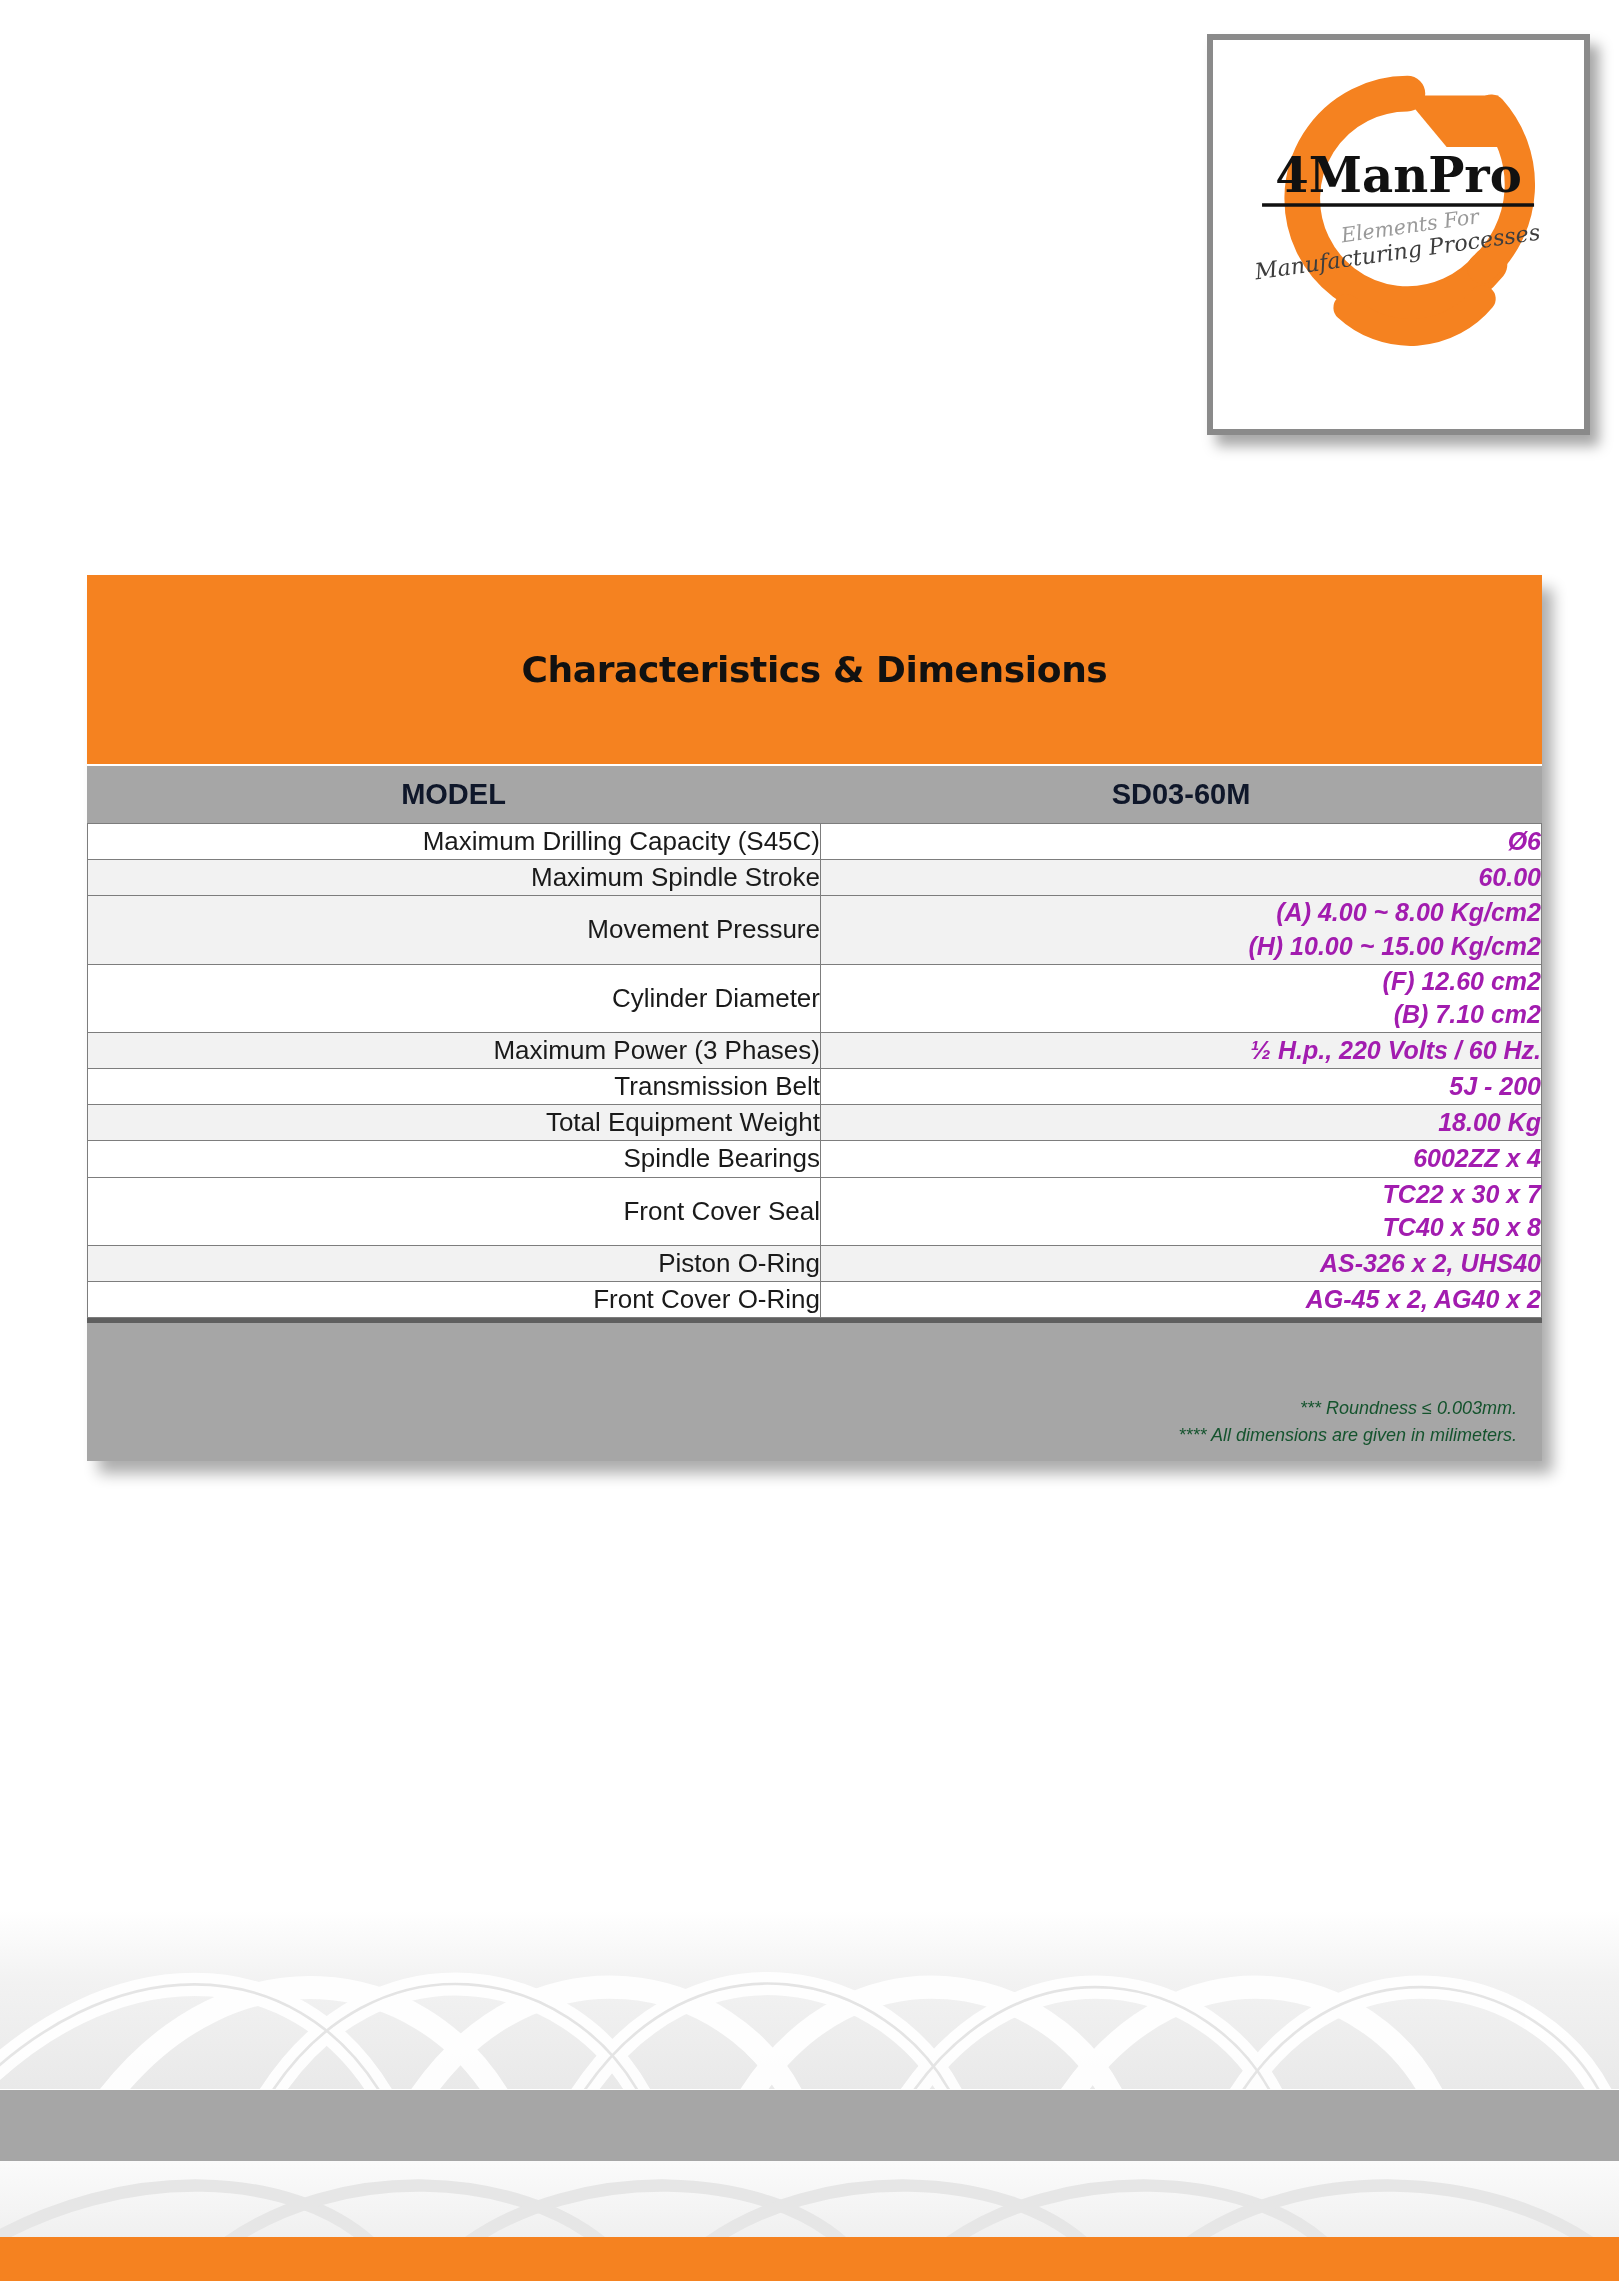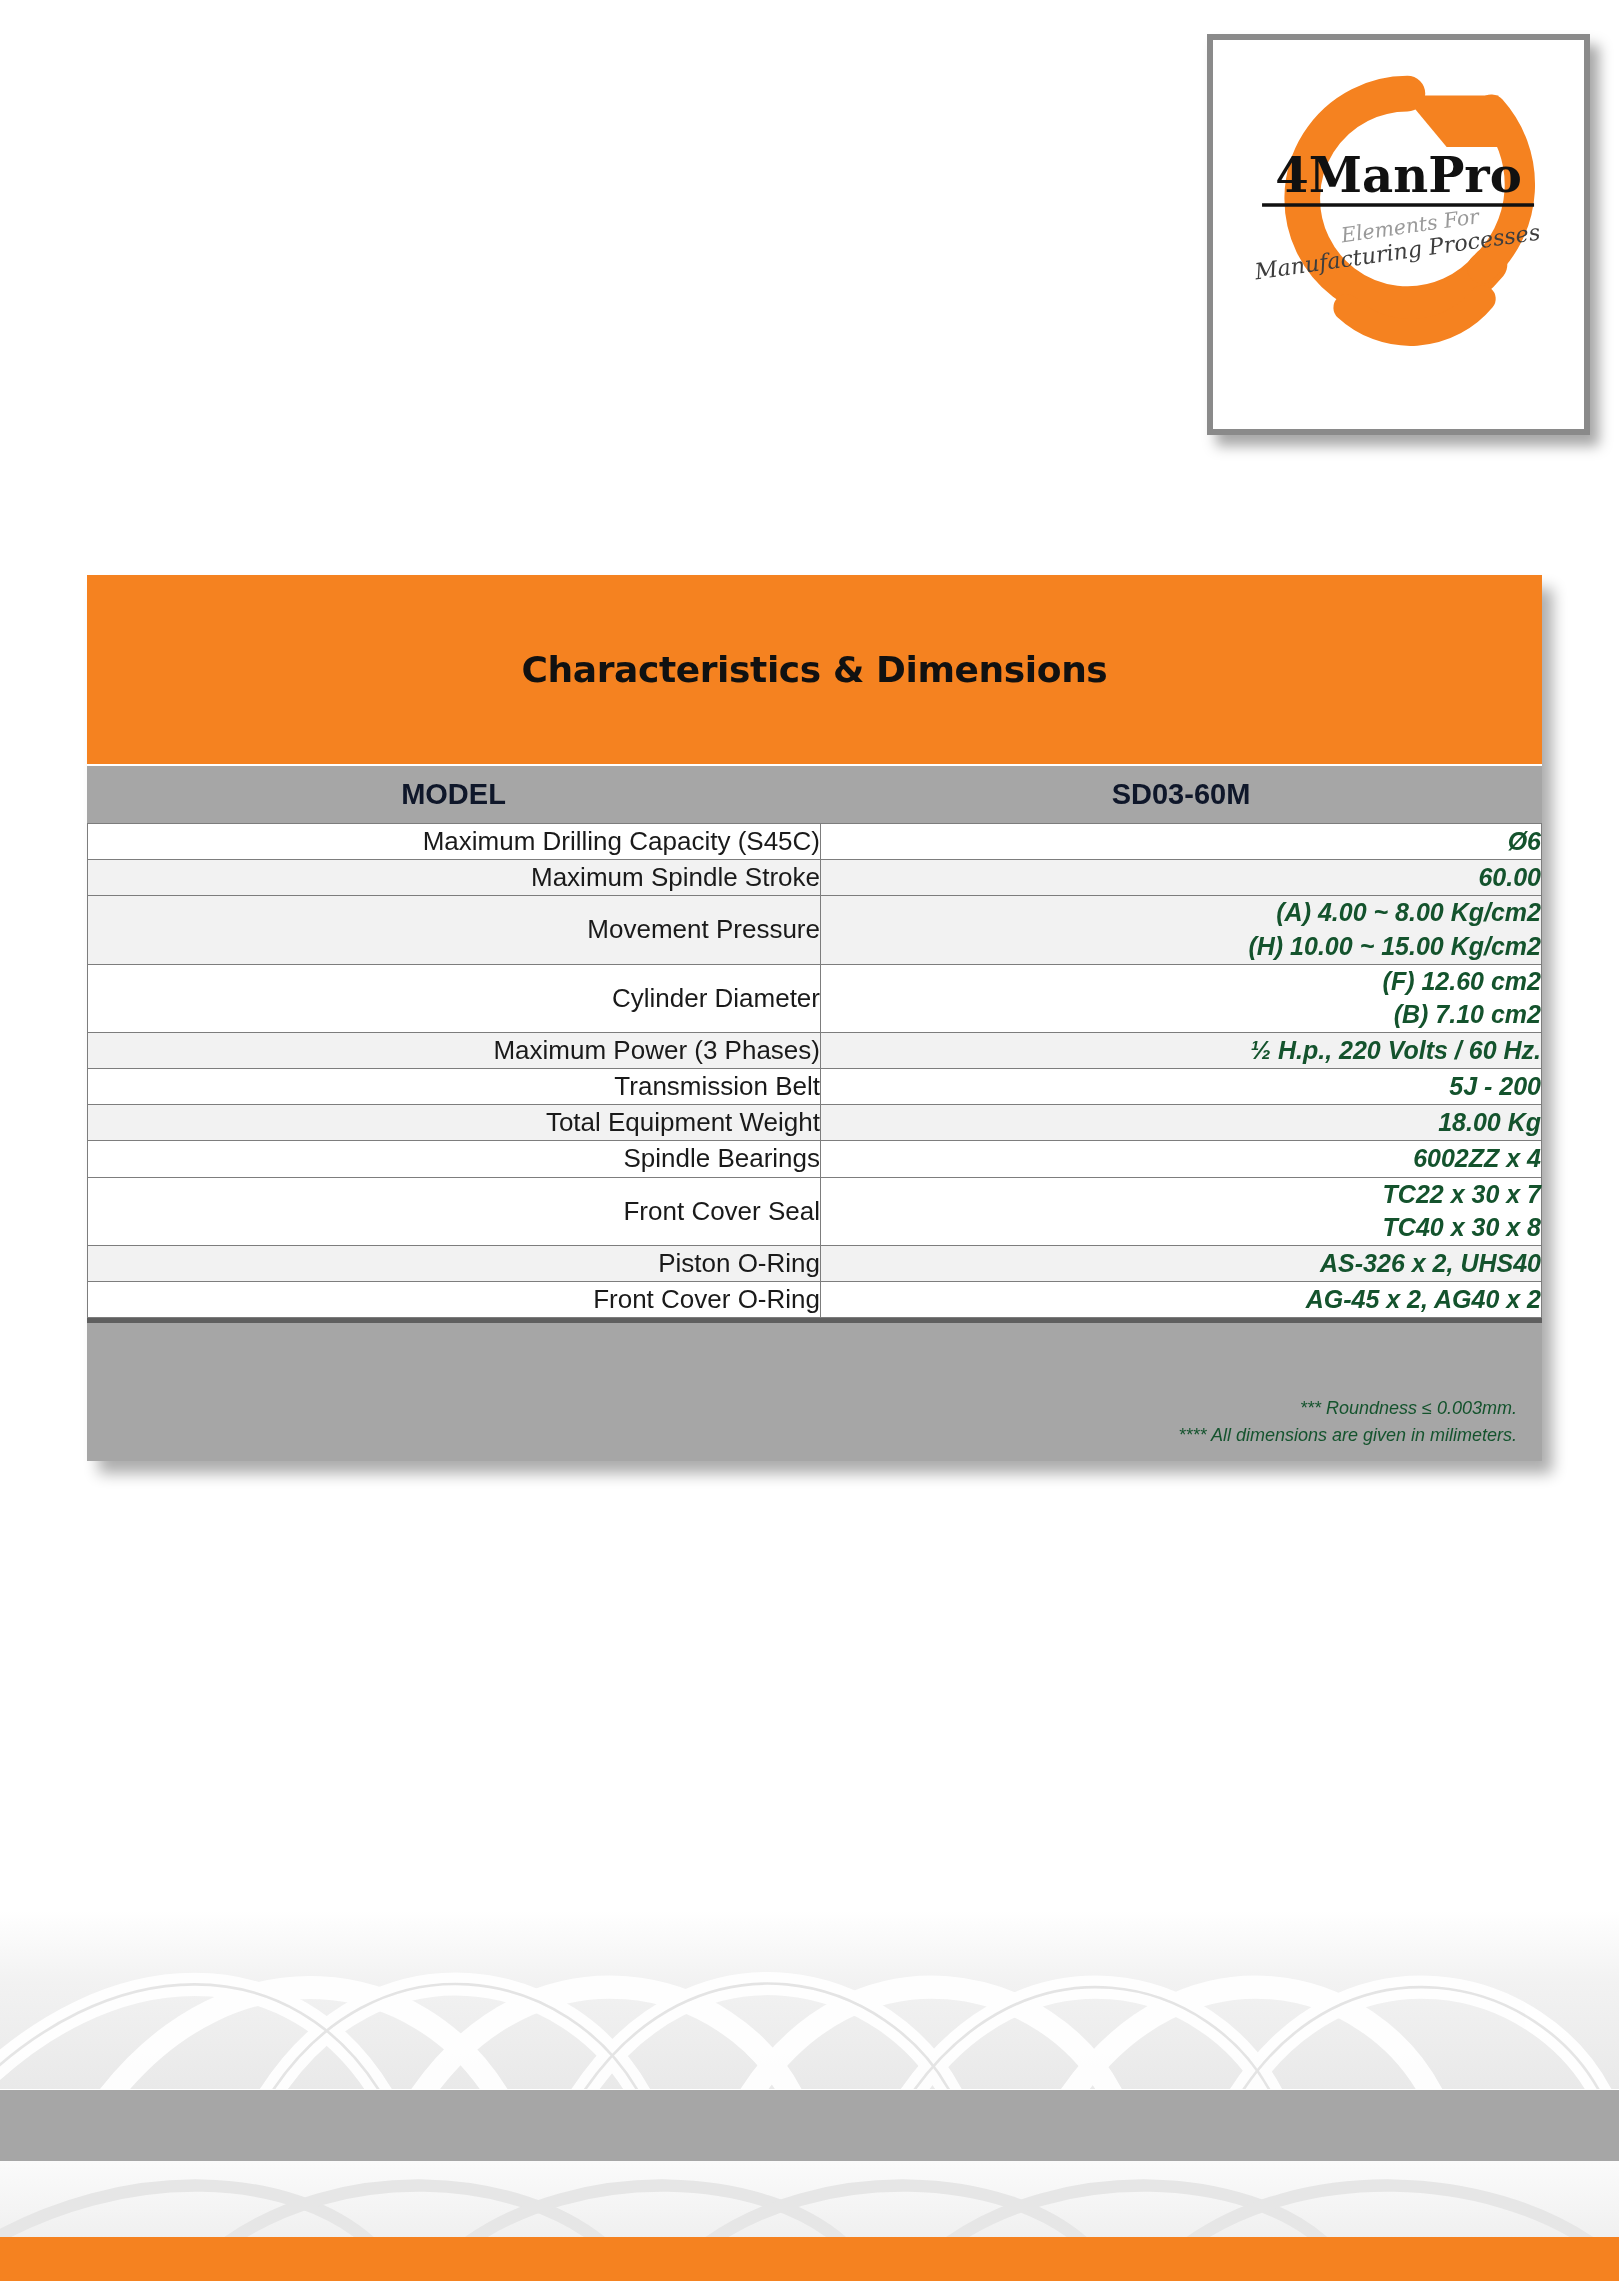--- a/index.html
+++ b/index.html
@@ -101,21 +101,21 @@
     color: #1a1a1a;
     font-family: "Liberation Sans", sans-serif;
     line-height: 1.35;
   }
   td.value {
     text-align: center;
     padding: 8px 9px;
     font-size: 25px;
     font-weight: bold;
     font-style: italic;
-    color: #14532d;
+    color: #a21caf;
     font-family: "Liberation Sans", sans-serif;
     line-height: 1.35;
   }
   td.value .line { display: block; }
   tr.shaded td { background: #F2F2F2; }
 
   .footer-bar {
     background: #A6A6A6;
     height: 143px;
     position: relative;
@@ -267,21 +267,21 @@
           <td class="value">
             <span class="line">6002ZZ x 4</span>
           </td>
         </tr>
 
 
         <tr>
           <td class="label">Front Cover Seal</td>
           <td class="value">
             <span class="line">TC22 x 30 x 7</span>
-            <span class="line">TC40 x 30 x 8</span>
+            <span class="line">TC40 x 50 x 8</span>
           </td>
         </tr>
 
         <tr class="shaded">
           <td class="label">Piston O-Ring</td>
           <td class="value">
             <span class="line">AS-326 x 2, UHS40</span>
           </td>
         </tr>
 

